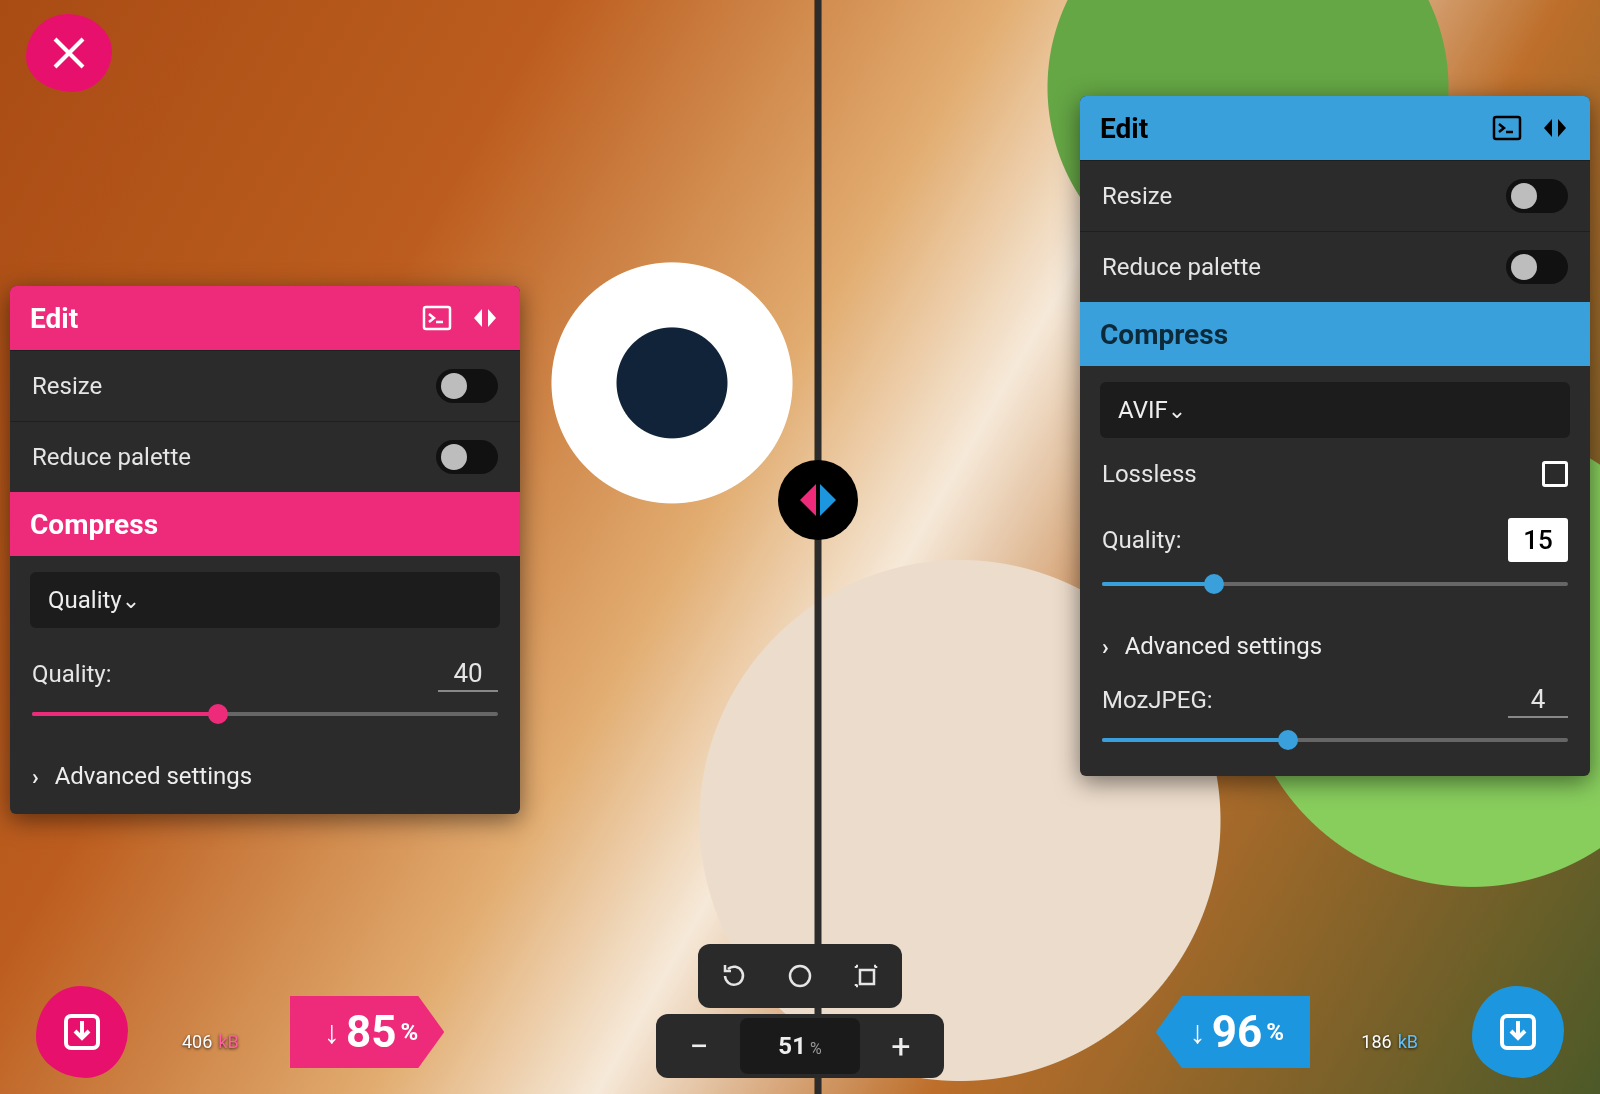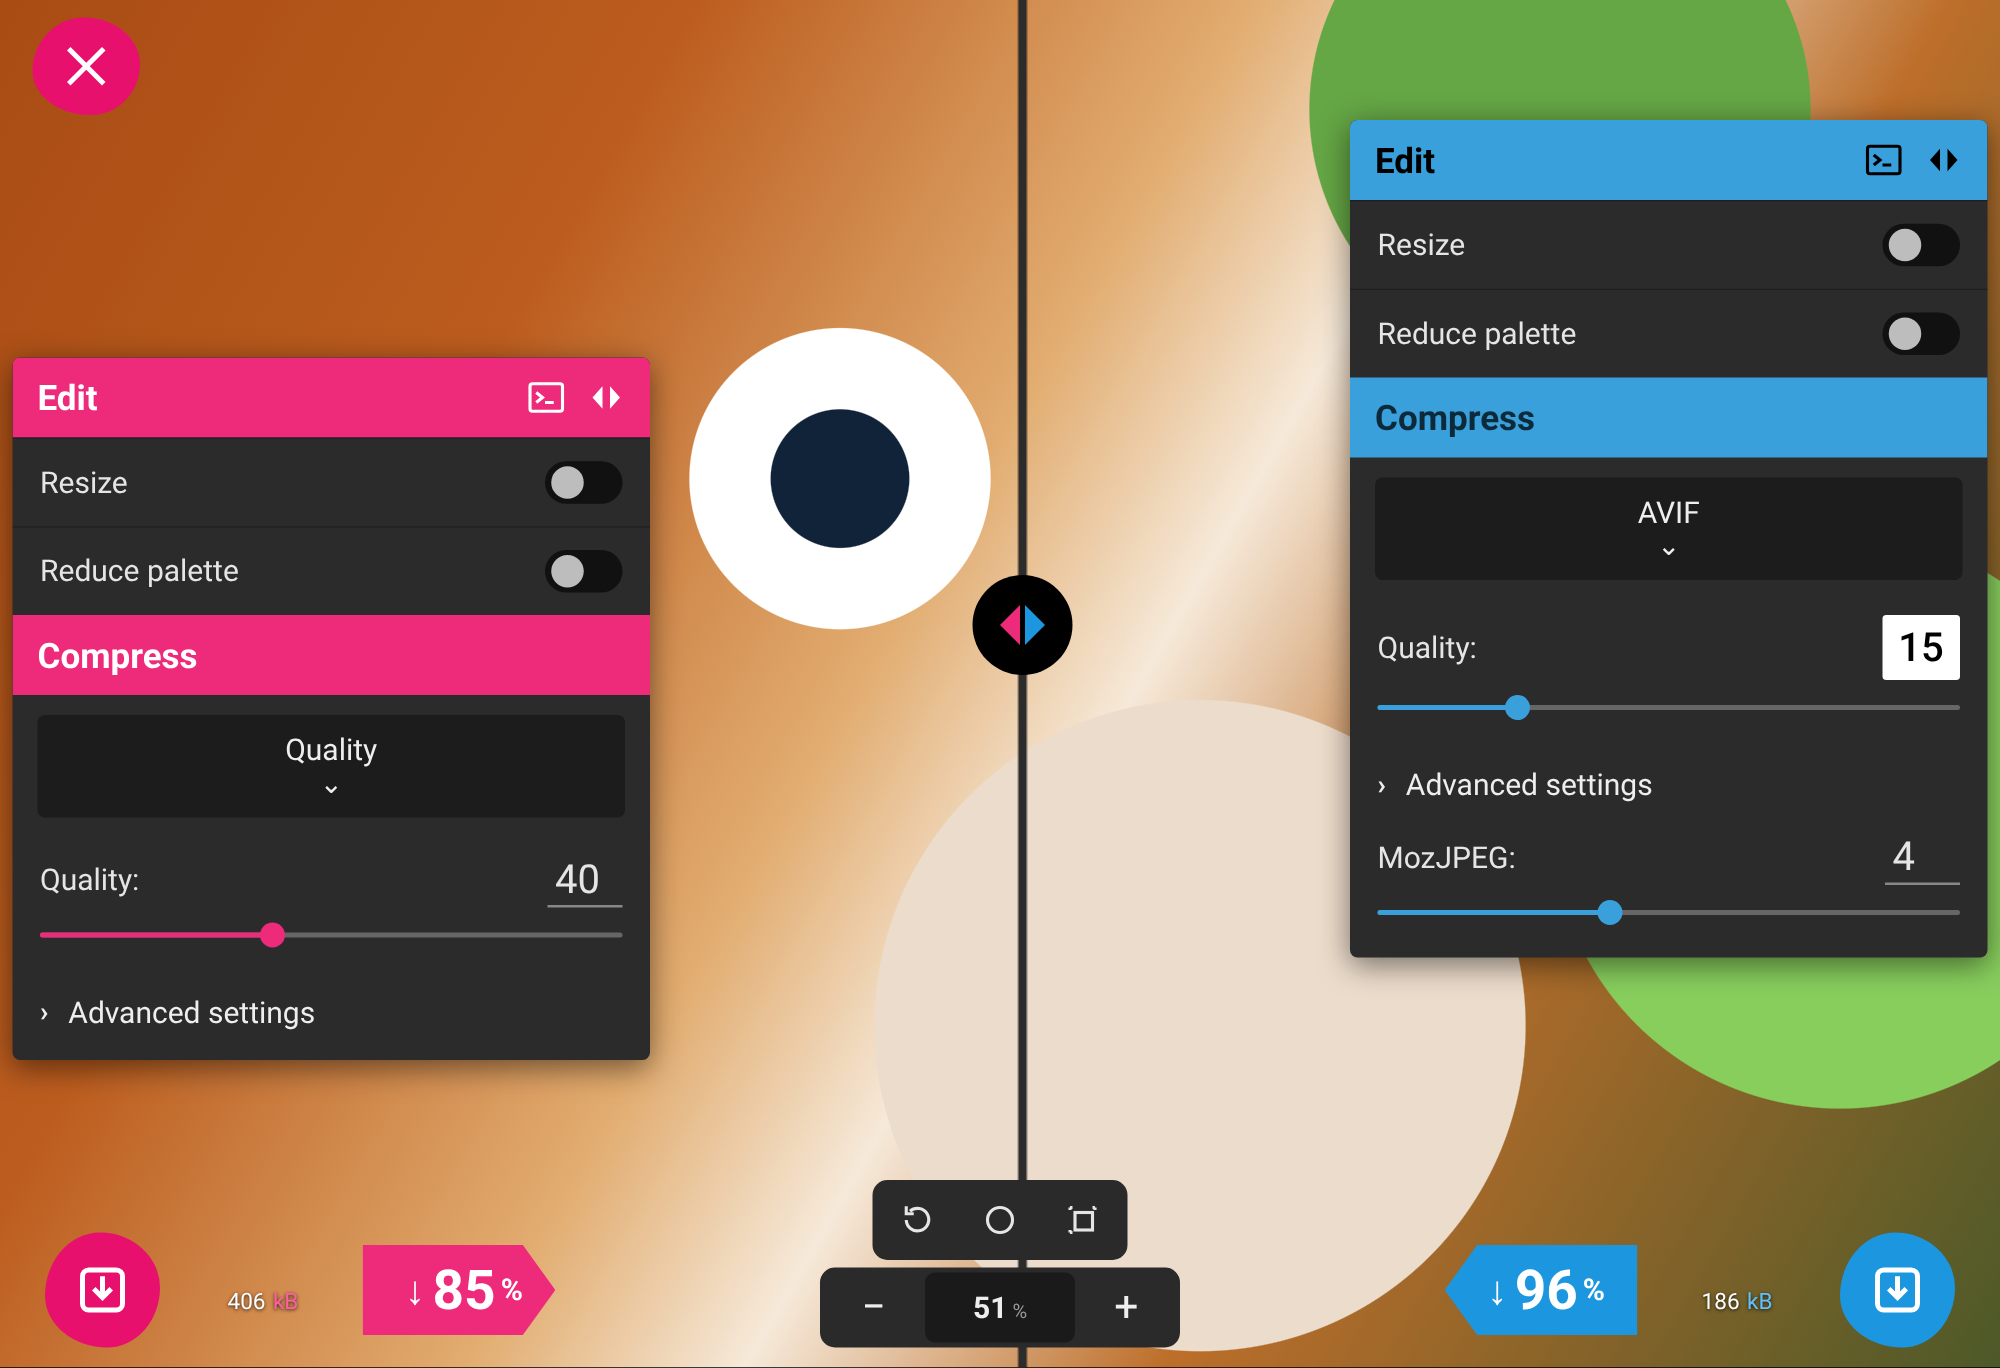--- a/index.html
+++ b/index.html
@@ -84,30 +84,29 @@
     width: 26px; height: 26px; border-radius: 50%; background: #bdbdbd;
   }
 
   
   .select-row { padding: 16px 20px; }
   .select {
     background: #1c1c1c; color: #eee; border-radius: 6px;
     padding: 14px 18px; font-size: 24px;
     display: flex; align-items: center; justify-content: flex-start;
     cursor: pointer;
-    flex-direction: column;
   }
   .select .chev { font-size: 22px; }
 
   .ctrl-row {
     display: flex; align-items: center; justify-content: space-between;
     padding: 12px 22px 4px; font-size: 24px; color: #e5e5e5;
   }
   .ctrl-row .val {
-    min-width: 60px; text-align: left; font-size: 32px;
+    min-width: 60px; text-align: center; font-size: 26px;
     border-bottom: 2px solid #888; padding: 2px 6px;
   }
   .ctrl-row .val.boxed {
     border: 3px solid #fff; border-radius: 3px; padding: 4px 10px;
     background: #fff; color: #000; font-weight: 500;
   }
   .slider {
     position: relative; height: 24px; margin: 6px 22px 18px;
   }
   .slider .track {
@@ -288,20 +287,24 @@
   </div>
   <div class="panel-header compress">
     <span>Compress</span>
   </div>
   <div class="select-row">
     <div class="select">
       <span>AVIF</span>
       <span class="chev">⌄</span>
     </div>
   </div>
+  <div class="row" style="border-top:none;padding-top:6px">
+    <span>Lossless</span>
+    <div class="checkbox"></div>
+  </div>
   <div class="ctrl-row">
     <span>Quality:</span>
     <span class="val boxed">15</span>
   </div>
   <div class="slider">
     <div class="track"></div>
     <div class="fill" style="width:24%"></div>
     <div class="thumb" style="left:24%"></div>
   </div>
   <div class="adv-row" style="padding-bottom:10px">

